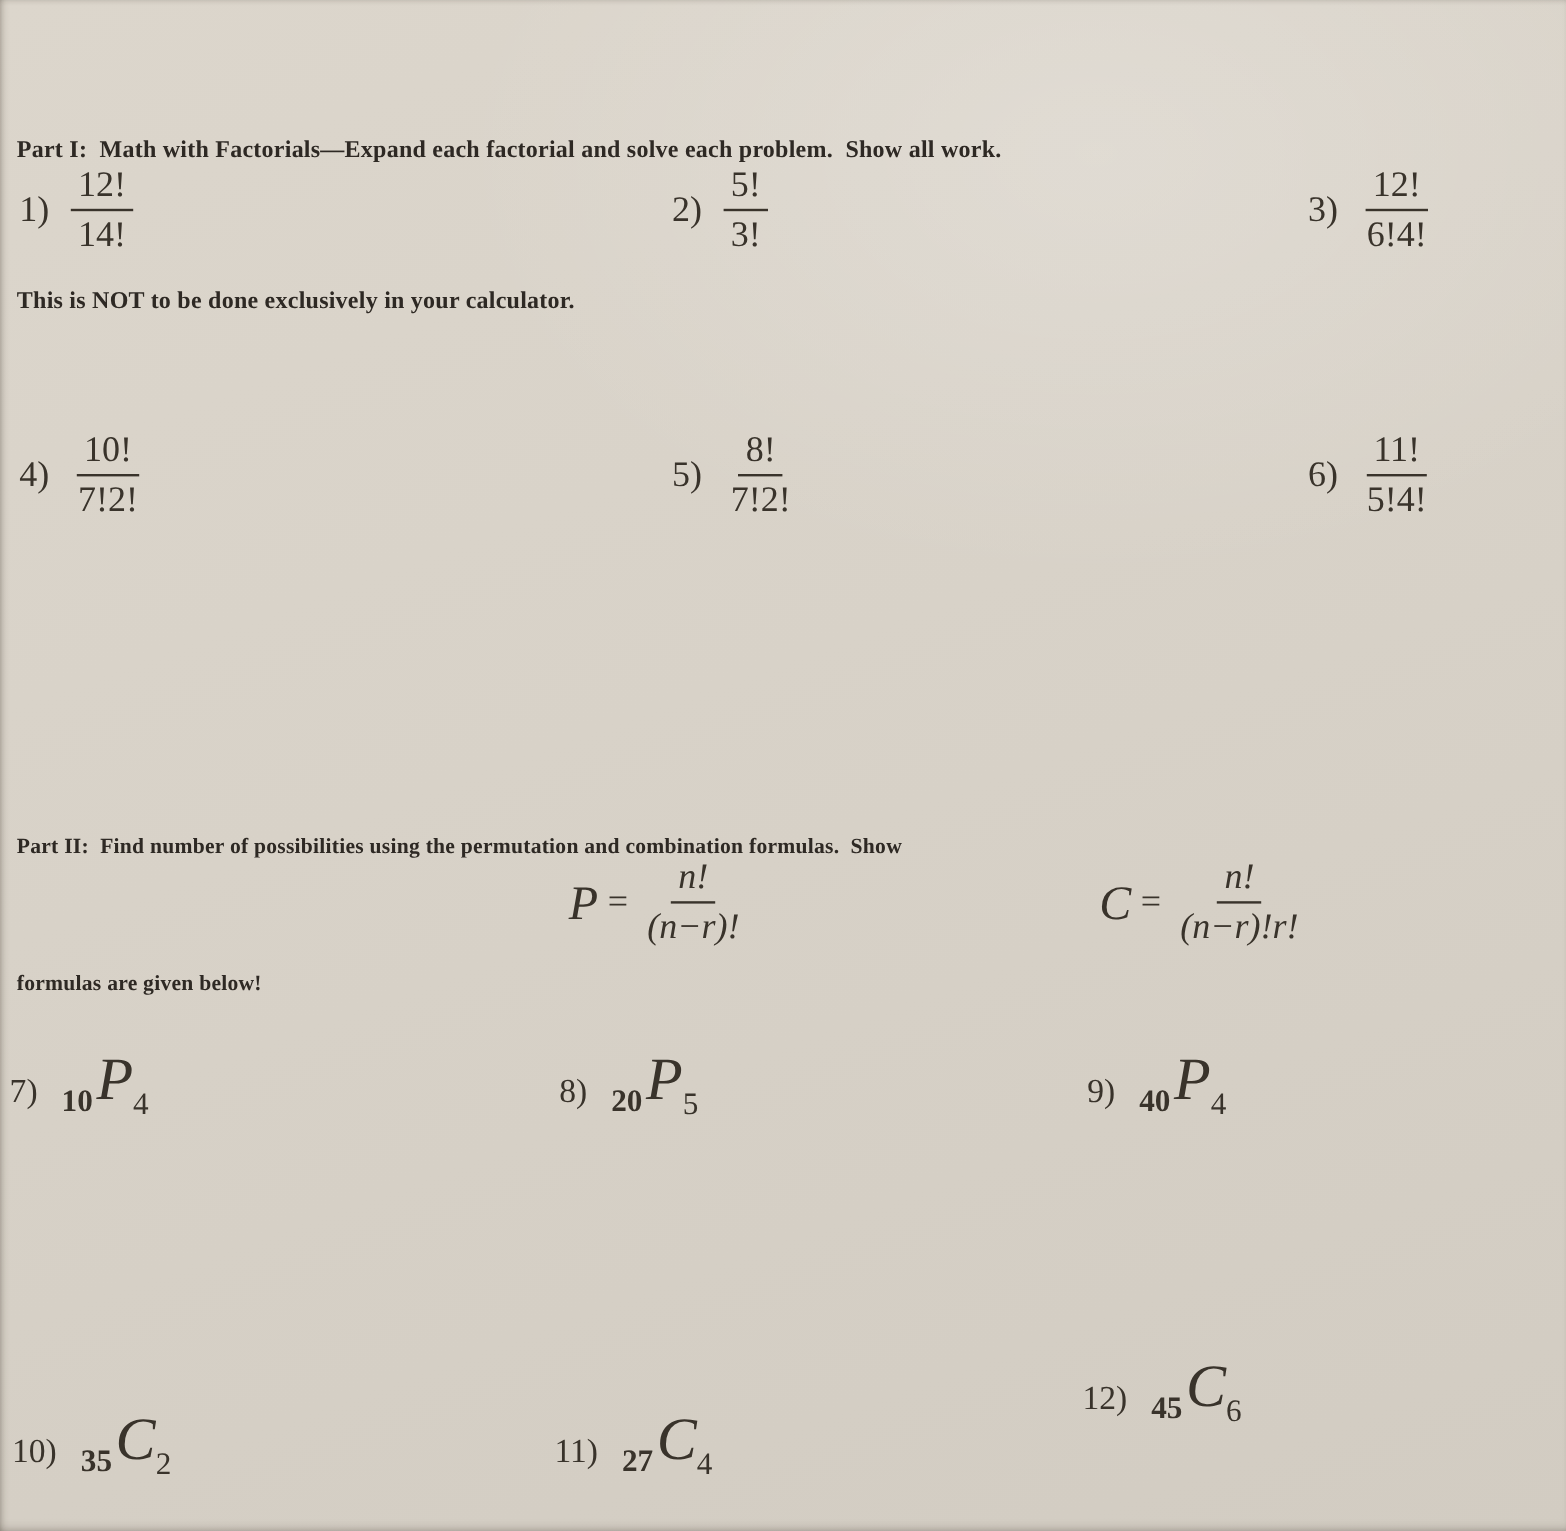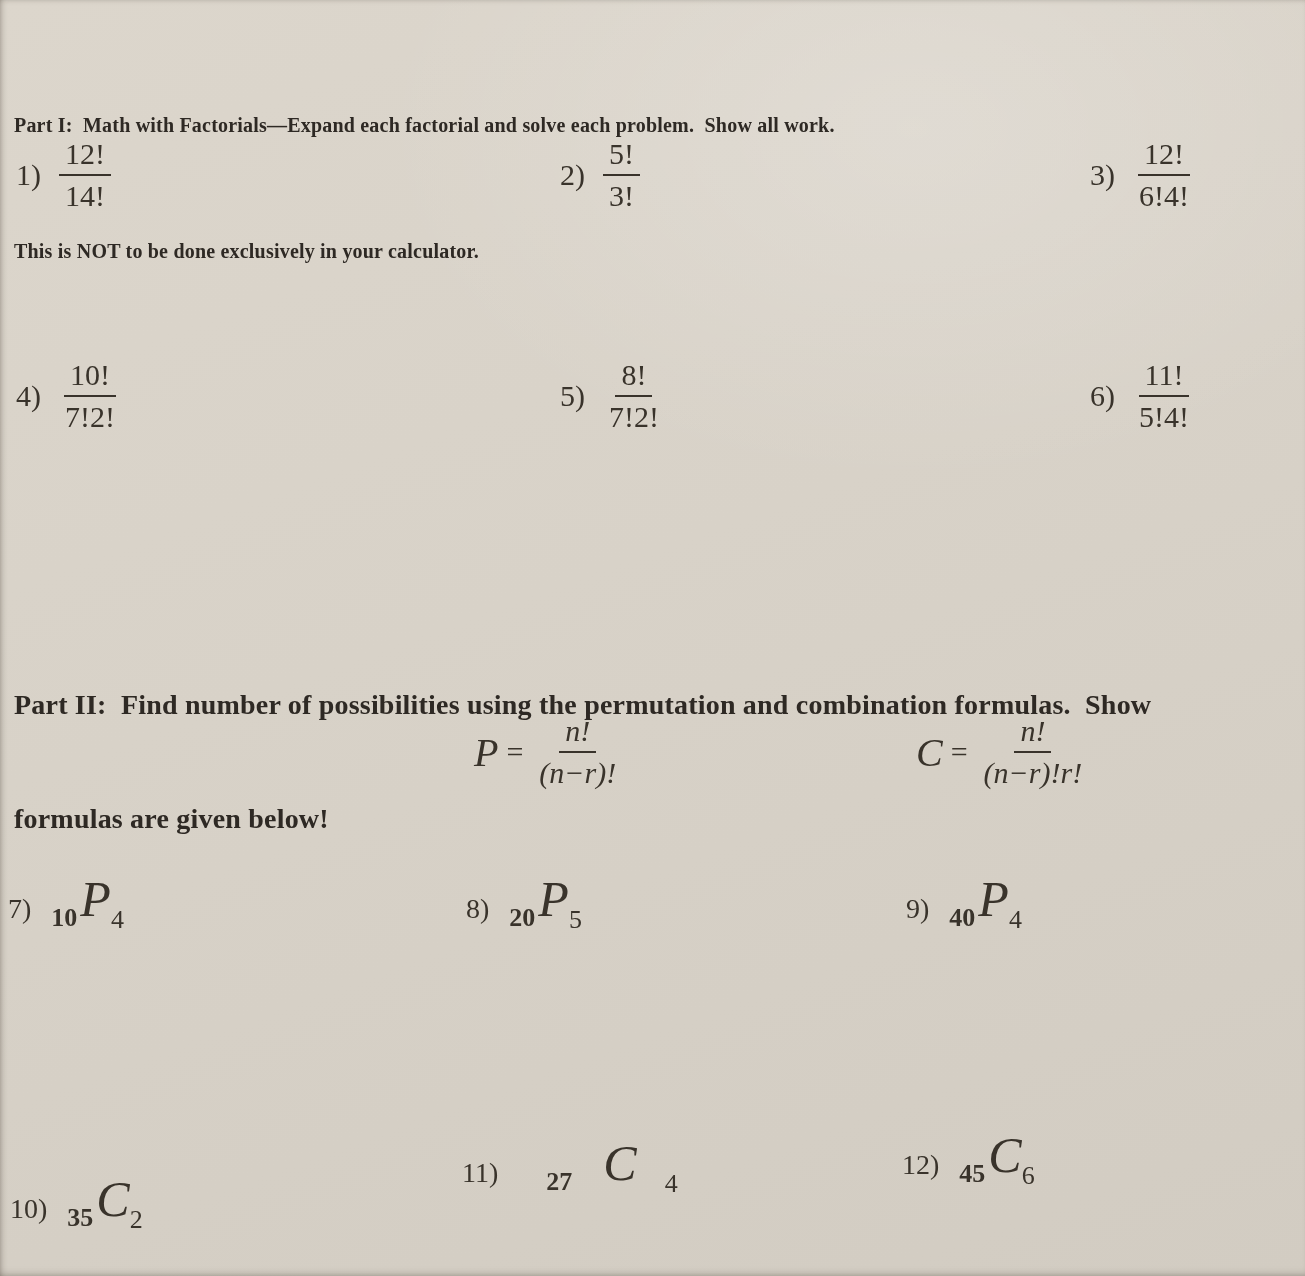--- a/index.html
+++ b/index.html
@@ -34,21 +34,21 @@
     white-space: pre;
     letter-spacing: 0.2px;
   }
   .heading-1 {
     top: 20px;
     font-size: 20px;
     line-height: 42px;
   }
   .heading-2 {
     top: 610px;
-    font-size: 28px;
+    font-size: 18px;
     line-height: 38px;
   }
   .problem {
     position: absolute;
     display: inline-flex;
     align-items: center;
     font-size: 30px;
   }
   .pnum {
     margin-right: 18px;
@@ -204,21 +204,21 @@
       <span class="letter">P</span>
       <span class="post">4</span>
   </div>
 
   <div class="problem npr" style="left:10px; top:1172px;">
     <span class="pnum">10)</span>
       <span class="pre">35</span>
       <span class="letter">C</span>
       <span class="post">2</span>
   </div>
-  <div class="problem npr" style="left:462px; top:1136px;gap:28px;">
+  <div class="problem npr" style="left:462px; top:1172px;">
     <span class="pnum">11)</span>
       <span class="pre">27</span>
       <span class="letter">C</span>
       <span class="post">4</span>
   </div>
   <div class="problem npr" style="left:902px; top:1128px;justify-content:space-between;">
     <span class="pnum">12)</span>
       <span class="pre">45</span>
       <span class="letter">C</span>
       <span class="post">6</span>

